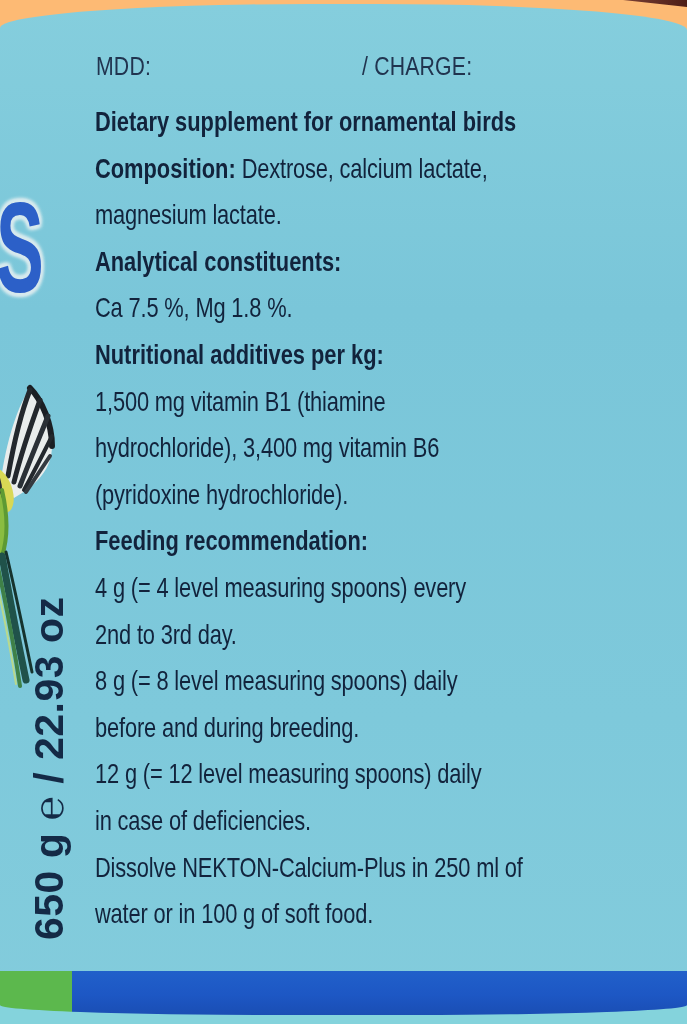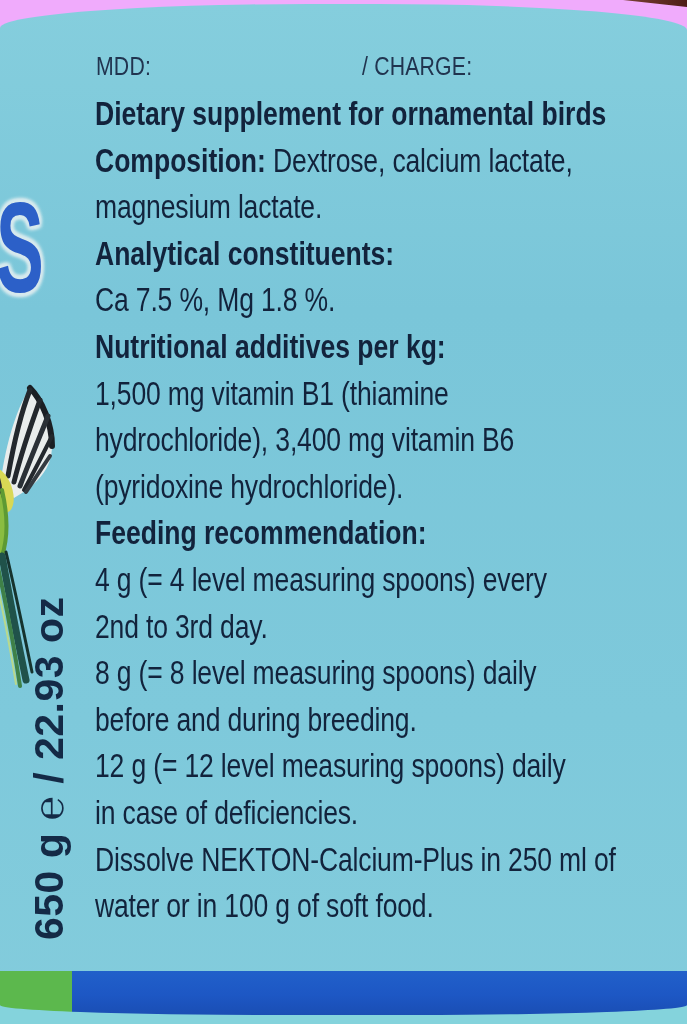--- a/index.html
+++ b/index.html
@@ -1,39 +1,39 @@
 <!DOCTYPE html>
 <html><head>
 <meta charset="utf-8">
 <style>
   html,body{margin:0;padding:0;}
   .stage{
     position:relative;width:687px;height:1024px;overflow:hidden;
-    background:#f0abfc;
+    background:#fdba74;
     font-family:"Liberation Sans","DejaVu Sans",sans-serif;
   }
   .label-bg{
     position:absolute;left:0;top:4px;width:687px;height:1020px;
     background:linear-gradient(180deg,#85cedd 0%,#7ac6d9 30%,#7ec9db 70%,#83ccdc 100%);
     border-radius:45% 45% 0 0 / 24px 26px 0 0;
   }
   .corner-speck{
     position:absolute;right:0;top:0;width:64px;height:7px;
     background:linear-gradient(90deg,#7a4034,#4d1d16);
     clip-path:polygon(0 0,100% 0,100% 100%,18% 18%);
   }
   .mdd-row{
     position:absolute;left:96px;top:52px;width:480px;height:30px;
     font-size:25px;color:#21344f;letter-spacing:0.2px;
     transform:scaleX(0.85);transform-origin:0 0;white-space:nowrap;
   }
   .charge{position:absolute;left:313px;top:0;}
   .text-block{
-    position:absolute;left:95px;top:90px;width:590px;
-    color:#12233c;font-size:34px;
+    position:absolute;left:95px;top:99px;width:590px;
+    color:#12233c;font-size:28px;
   }
   .text-block p{
     margin:0;line-height:46.6px;white-space:nowrap;letter-spacing:-0.2px;
     transform:scaleX(0.78);transform-origin:0 50%;
   }
   .b{font-weight:bold;letter-spacing:0;}
   .vtext{
     position:absolute;left:26px;top:940px;
     transform:rotate(-90deg);transform-origin:0 0;
     font-weight:bold;font-size:41px;color:#142a46;

